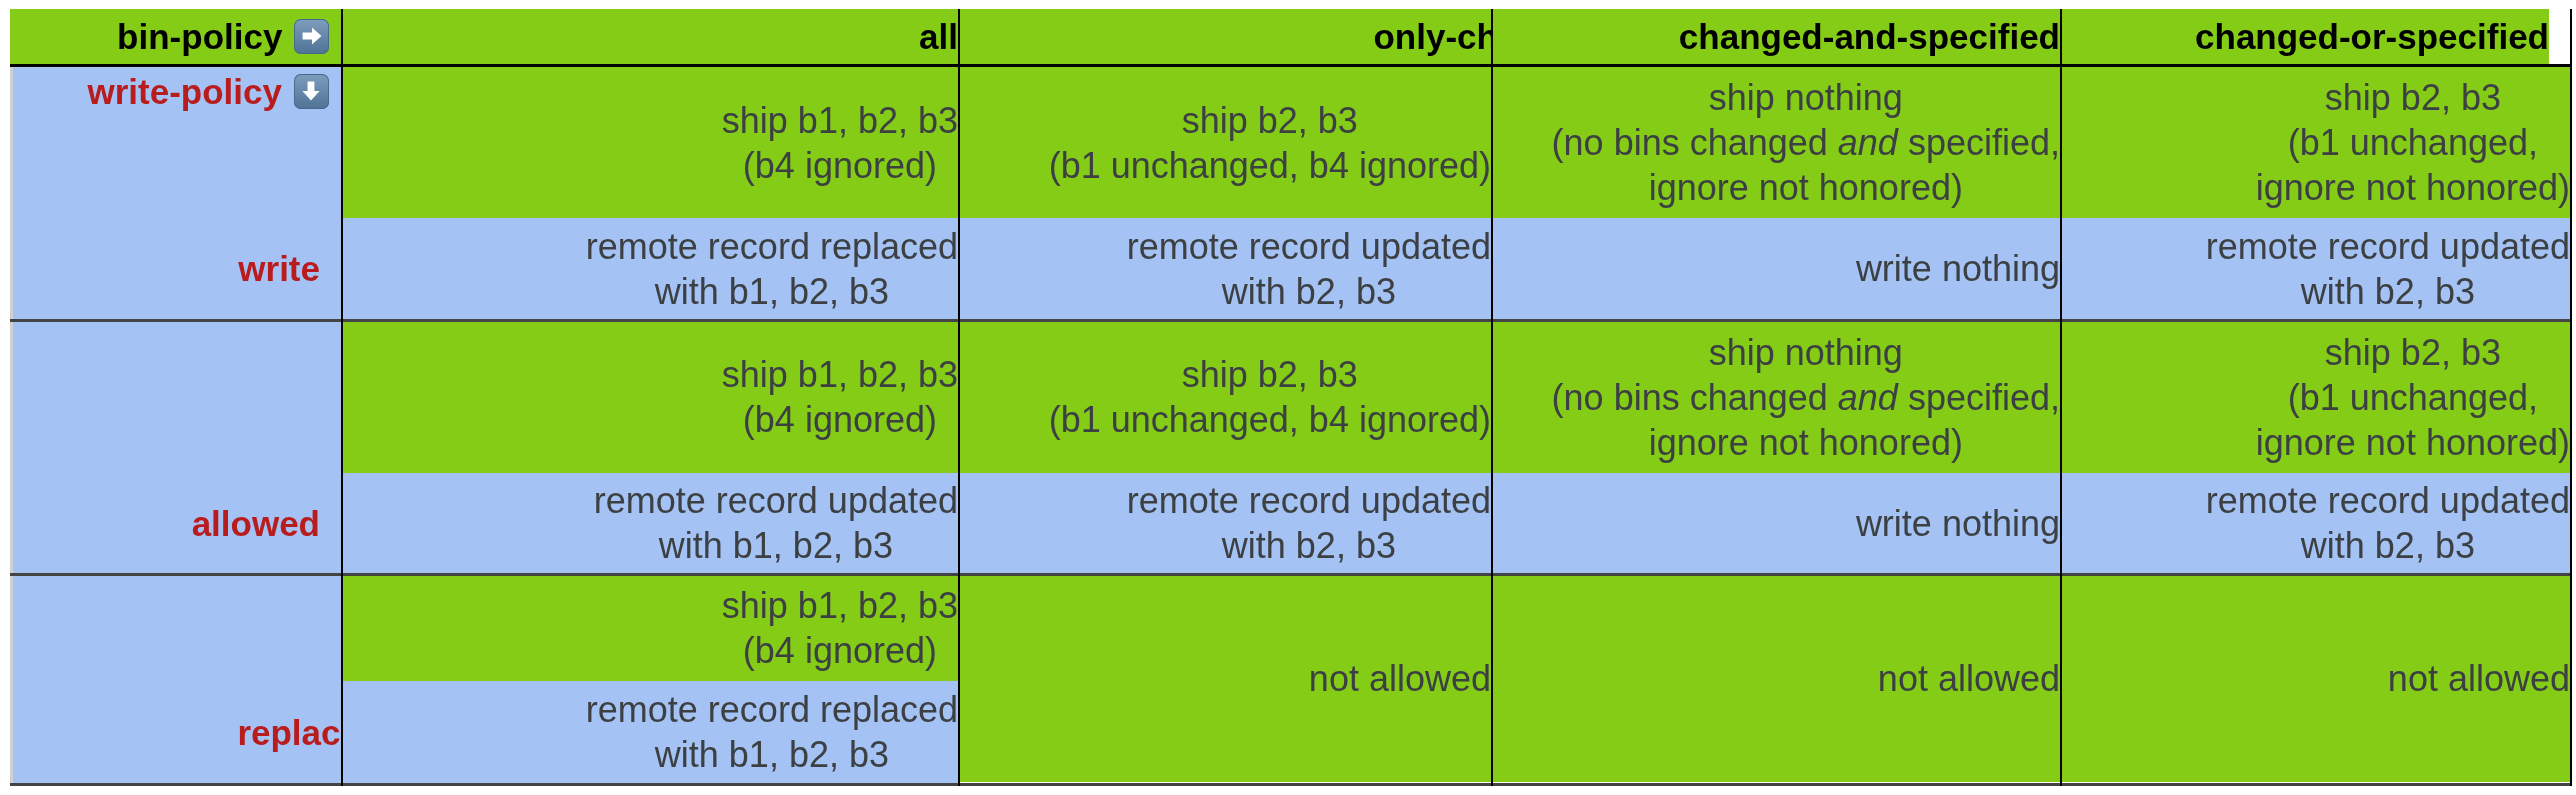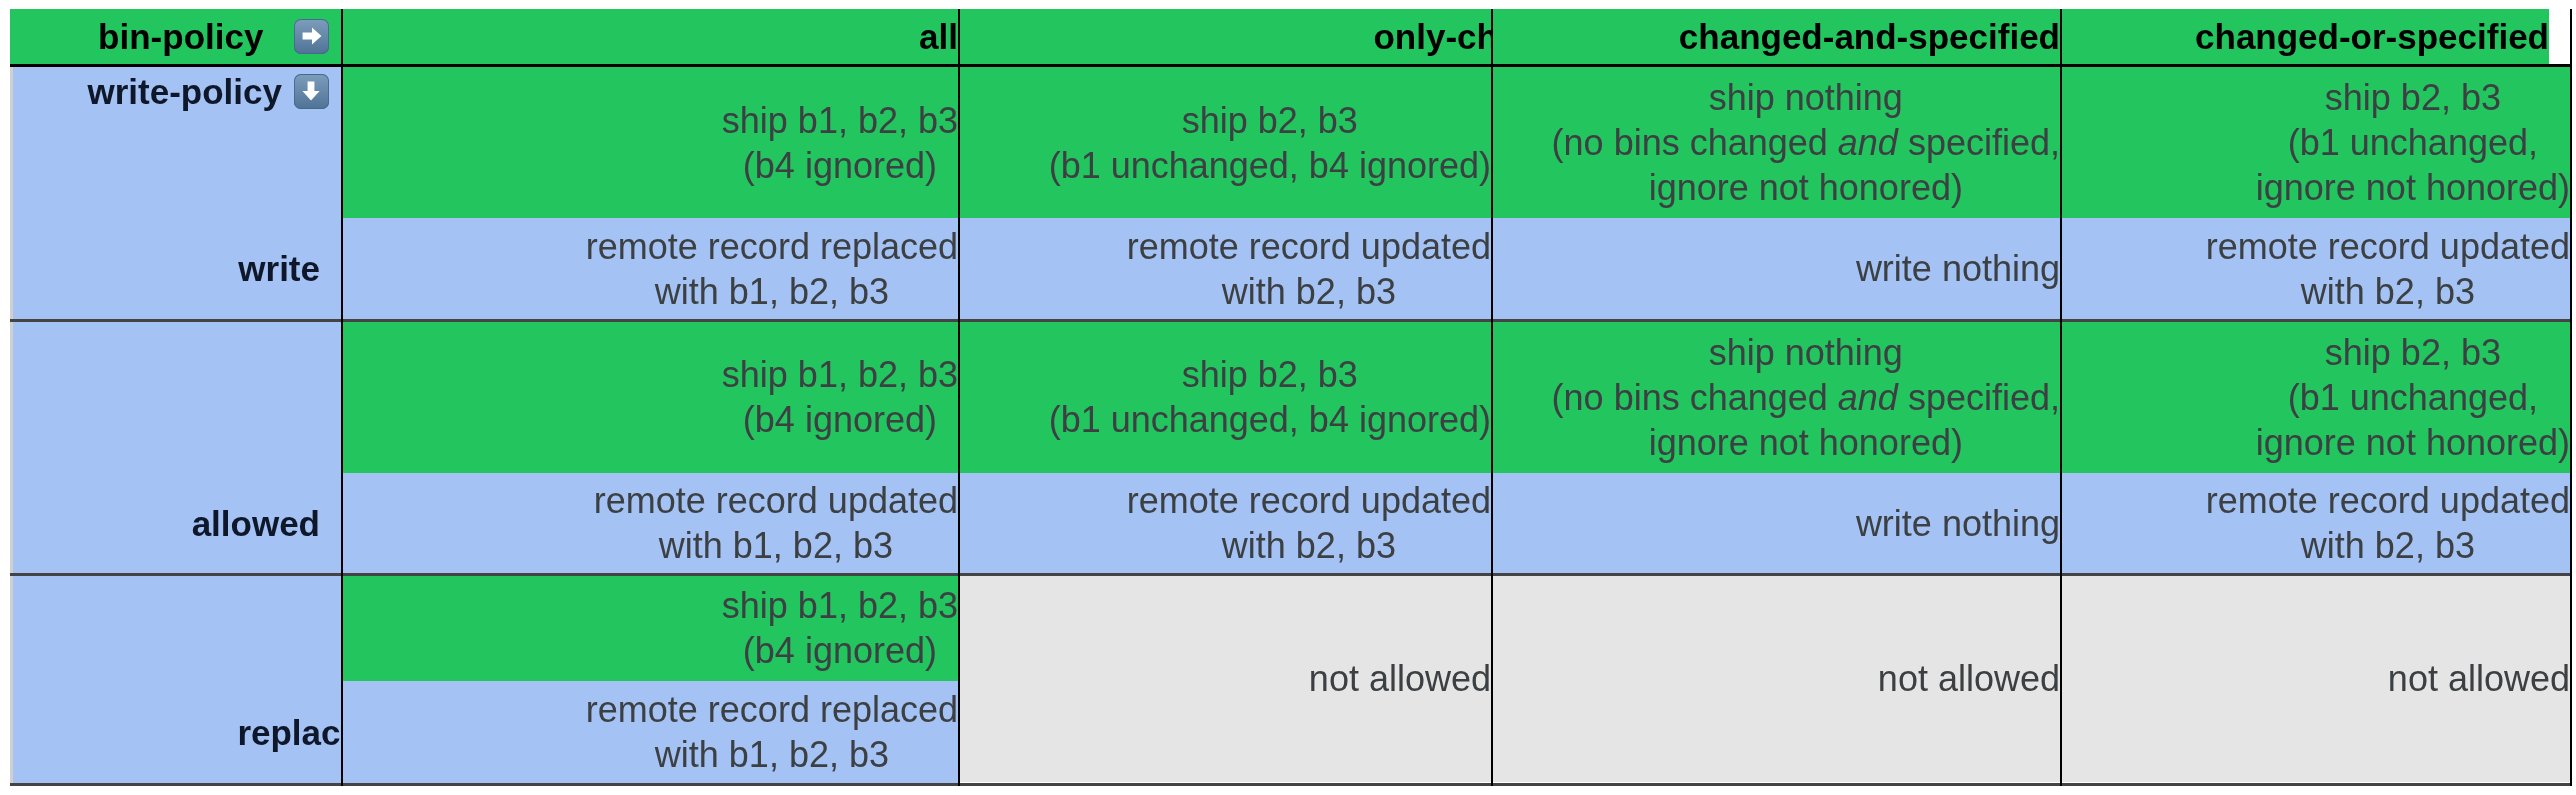--- a/index.html
+++ b/index.html
@@ -1,25 +1,25 @@
 <!DOCTYPE html>
 <html style="font-size:14px"><head>
 <meta charset="utf-8">
 <style>
   html, body { margin: 0; padding: 0; background: #ffffff; }
   body { width: 2576px; height: 795px; position: relative; overflow: hidden;
          font-family: "Liberation Sans", sans-serif; }
   .cell { position: absolute; box-sizing: border-box; display: flex;
           align-items: center; justify-content: flex-end; text-align: center;
           font-size: 36px; line-height: 45px; color: #3c4043; }
-  .gray { background: #22c55e; gap: 19px; }
+  .gray { background: #84cc16; }
   .blue { background: #a4c2f4; }
-  .white { background: #e5e5e5; }
+  .white { background: #84cc16; }
   .hdr { font-weight: bold; color: #000000; font-size: 35px; }
-  .rowlabel { font-weight: bold; color: #0f172a; font-size: 35px;
+  .rowlabel { font-weight: bold; color: #b91c1c; font-size: 35px;
               justify-content: flex-end; padding-right: 21px; }
   .line { position: absolute; background: #000000; }
   .sep { position: absolute; background: #444444; }
   .emoji { display: inline-block; width: 35px; height: 35px; border-radius: 7px;
            background: linear-gradient(#7d9dbc, #4f7396); margin-left: 12px;
            vertical-align: middle; position: relative; box-shadow: inset 0 0 0 0.9px #46698c; }
   .emoji svg { position: absolute; left: 5.2px; top: 5.2px; width: 24px; height: 24px; }
   .pre { white-space: pre-line; }
   em { }
 </style>

